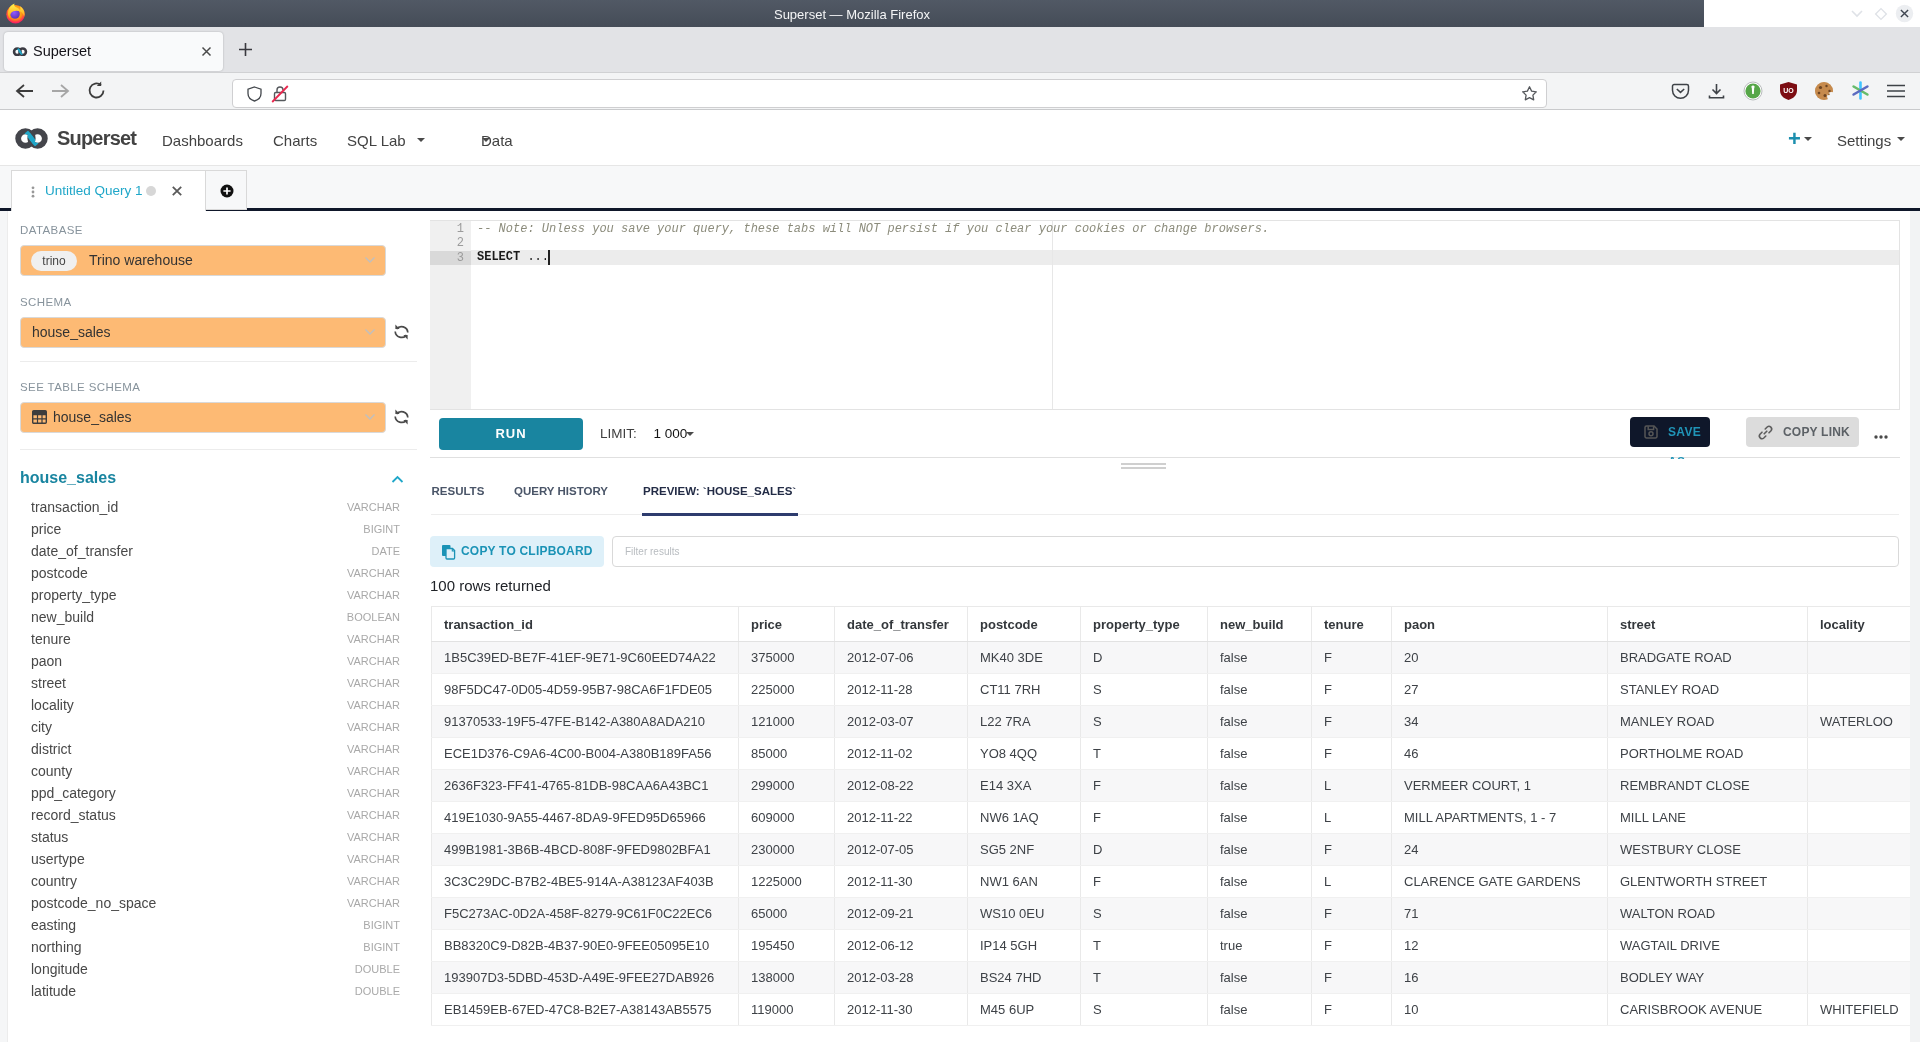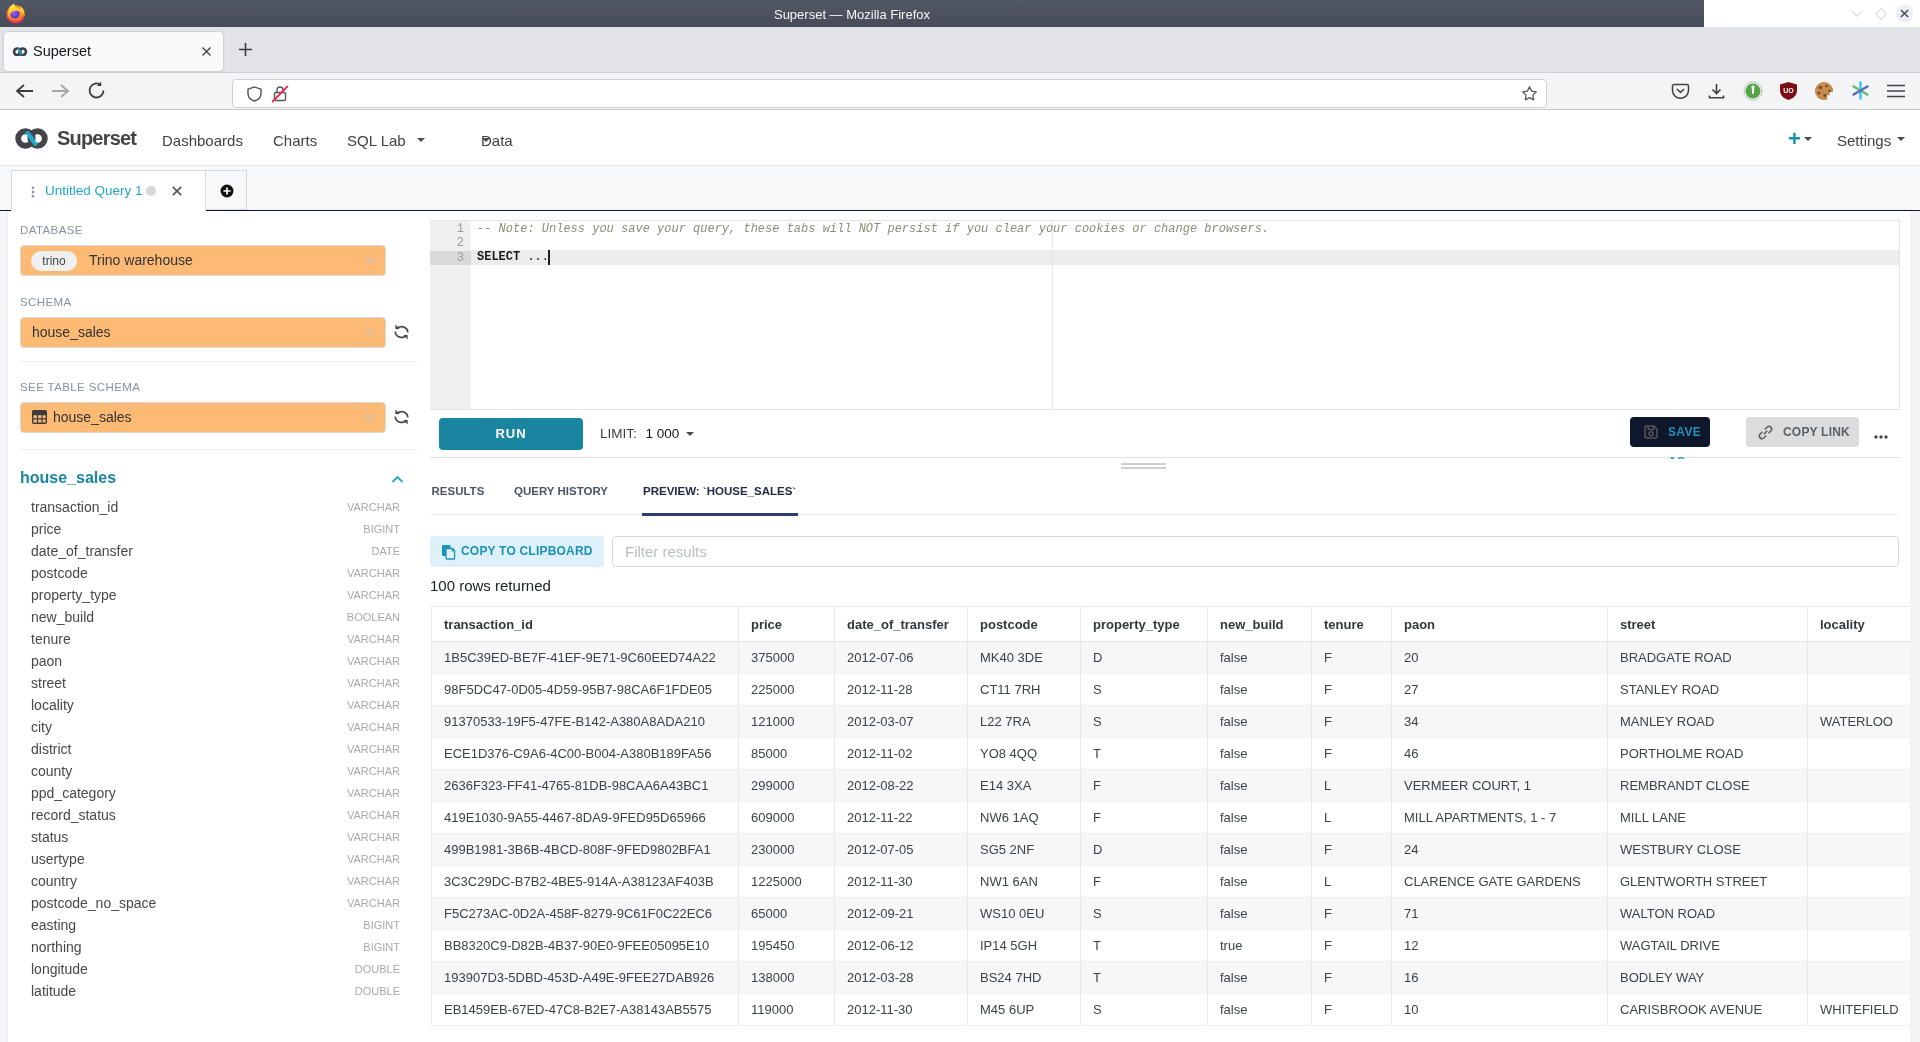--- a/index.html
+++ b/index.html
@@ -14,21 +14,21 @@
 #fftab .t{left:29px;top:0;line-height:39px;font-size:14.5px;color:#15141a;}
 #fftoolbar{left:0;top:72px;width:1920px;height:38px;background:#f3f4f5;border-top:1px solid #d0d1d3;border-bottom:1px solid #c9cacc;}
 #urlbar{left:232px;top:6px;width:1315px;height:29px;background:#fff;border:1px solid #cfcfd1;border-radius:4px;}
 #urlbar .u{left:61px;top:0;line-height:27px;font-size:15px;color:#2b2b2b;white-space:nowrap;margin-top:44px;}
 #urlbar .u span{color:#777a7e;}
 
 #navbar{left:0;top:110px;width:1920px;height:56px;background:#fff;border-bottom:1px solid #e6e6e6;}
 #navbar .brand{left:57px;top:17px;font-size:20px;letter-spacing:-.8px;font-weight:bold;color:#434343;}
 .navitem{top:0;height:55px;line-height:61px;font-size:15px;color:#424242;}
 
-#qstrip{left:0;top:166px;width:1920px;height:45px;background:#f7f8f9;border-bottom:1px solid #0f172a;}
+#qstrip{left:0;top:166px;width:1920px;height:45px;background:#f7f8f9;border-bottom:3px solid #0f172a;}
 #qtab{left:11px;top:4px;width:195px;height:41px;background:#fff;border:1px solid #d9d9d9;border-bottom:none;z-index:3;}
 #qtabplus{left:206px;top:4px;width:41px;height:40px;background:#f7f8f9;border:1px solid #d9d9d9;border-left:none;}
 .caret{width:0;height:0;border-left:4px solid transparent;border-right:4px solid transparent;border-top:4.5px solid #4a4a4a;}
 
 .slabel{font-size:11.5px;color:#87939c;letter-spacing:.4px;}
 .sel{left:11px;width:366px;height:31px;border:1px solid #d9d9d9;border-radius:4px;background:#fdba74;}
 .sel .txt{font-size:14px;color:#333;}
 .hr{left:11px;width:397px;height:1px;background:#ececec;}
 #collist{left:11px;top:285px;width:395px;}
 #collist .row{height:22px;line-height:22px;position:relative;}
@@ -389,21 +389,21 @@
   </div>
   <div class="abs" style="left:41px;top:29px;width:1428px;height:15px;background:#ececec;"></div>
   <div class="abs" style="left:622px;top:0;width:1px;height:189px;background:#e7e7e7;"></div>
   <div class="abs" style="left:47px;top:1px;height:15px;line-height:15px;font-style:italic;color:#8c8c7c;white-space:pre;">-- Note: Unless you save your query, these tabs will NOT persist if you clear your cookies or change browsers.</div>
   <div class="abs" style="left:47px;top:29px;height:15px;line-height:15px;color:#1a1a1a;white-space:pre;"><b>SELECT</b> ...</div>
   <div class="abs" style="left:118px;top:29px;width:1.5px;height:15px;background:#202020;"></div>
 </div>
 
 <div class="abs" id="runbar">
   <div class="abs" id="runbtn">RUN</div>
-  <div class="abs" style="left:170px;top:0;height:48px;line-height:48px;font-size:13.5px;color:#3f3f3f;">LIMIT: <span style="color:#141414;margin-left:5px;">1 000</span></div>
+  <div class="abs" style="left:170px;top:0;height:48px;line-height:48px;font-size:13.5px;color:#3f3f3f;">LIMIT: <span style="color:#141414;margin-left:13px;">1 000</span></div>
   <div class="abs caret" style="left:256px;top:22px;"></div>
   <div class="abs btn" style="left:1200px;top:7px;width:80px;height:30px;background:#0f172a;">
     <svg class="abs" style="left:13px;top:7px" width="16" height="16" viewBox="0 0 16 16">
         <path d="M2 3.5 a1.5 1.5 0 0 1 1.5-1.5 H11 L14 5 V12.5 a1.5 1.5 0 0 1 -1.5 1.5 H3.5 A1.5 1.5 0 0 1 2 12.5 Z" stroke="#565656" stroke-width="1.5" fill="none"></path>
         <path d="M5.2 2.2 V5.6 H10.6 V2.2" stroke="#565656" stroke-width="1.5" fill="none"></path>
         <circle cx="8" cy="9.8" r="2" stroke="#565656" stroke-width="1.5" fill="none"></circle>
       </svg>
     <div class="abs" style="left:38px;top:0;line-height:30px;color:#2095b8;letter-spacing:.3px;">SAVE AS</div>
   </div>
   <div class="abs btn" style="left:1316px;top:7px;width:113px;height:30px;background:#dcdcdc;">
@@ -435,21 +435,21 @@
   <div class="abs" style="left:212px;top:54px;width:156px;height:2.5px;background:#2e3c6e;"></div>
   <div class="abs" style="left:0;top:77px;width:174px;height:31px;background:#def0f9;border-radius:4px;">
     <svg class="abs" style="left:11px;top:8px" width="15" height="16" viewBox="0 0 15 16">
         <rect x="1" y="1" width="8.5" height="11" rx="1" fill="#1b93b6"></rect>
         <path d="M5 4.5 H11.5 L13.6 6.6 V14 a1 1 0 0 1 -1 1 H6 a1 1 0 0 1 -1 -1 Z" fill="#def0f9" stroke="#1b93b6" stroke-width="1.3"></path>
         <path d="M11.3 4.9 V7 H13.4" stroke="#1b93b6" stroke-width="1.1" fill="none"></path>
       </svg>
     <div class="abs" style="left:31px;top:0;line-height:31px;font-size:12px;font-weight:bold;color:#1b93b6;letter-spacing:.2px;white-space:nowrap;text-align:right;">COPY TO CLIPBOARD</div>
   </div>
   <div class="abs" style="left:182px;top:77px;width:1287px;height:31px;border:1px solid #d9d9d9;border-radius:4px;background:#fff;">
-    <div class="abs" style="left:12px;top:0;line-height:29px;font-size:15px;color:#b8bcc0;">Filter results</div>
+    <div class="abs" style="left:12px;top:0;line-height:29px;font-size:10px;color:#b8bcc0;">Filter results</div>
   </div>
   <div class="abs" style="left:0;top:118px;font-size:15px;color:#202328;">100 rows returned</div>
 </div>
 <table class="abs" id="dtable">
   <colgroup>
       <col style="width:307px">
       <col style="width:96px">
       <col style="width:133px">
       <col style="width:113px">
       <col style="width:127px">

